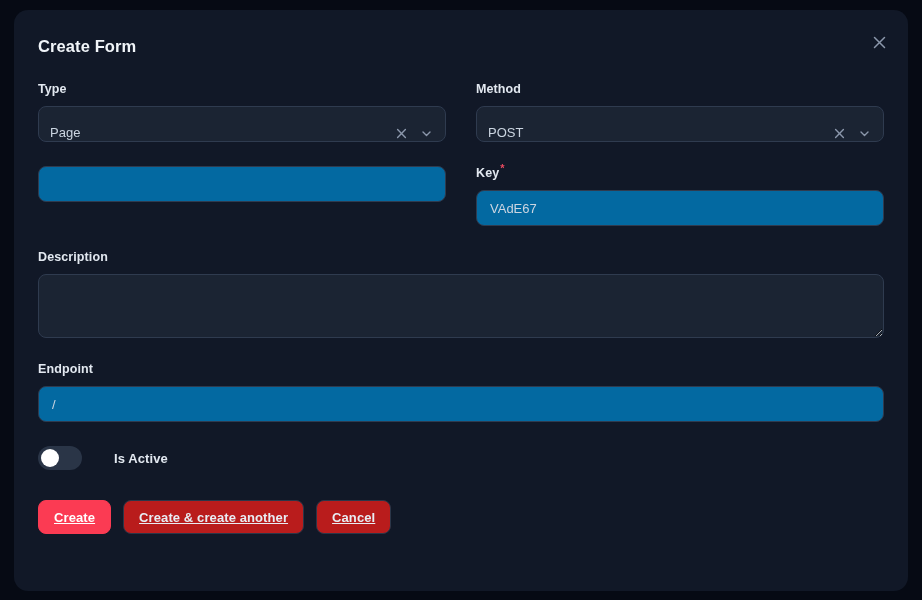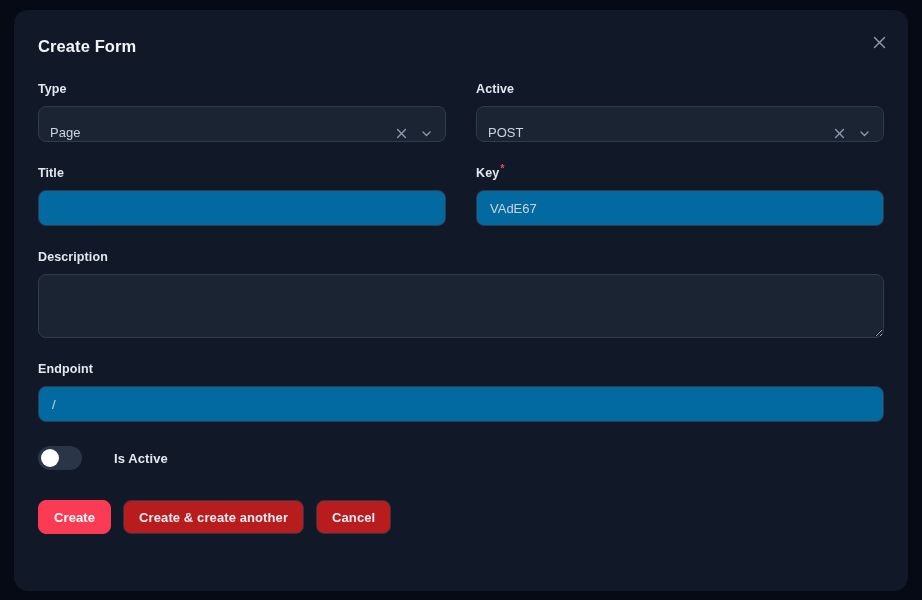--- a/index.html
+++ b/index.html
@@ -211,20 +211,21 @@
     font-size: 13px;
     font-weight: bold;
     font-family: "Liberation Sans", sans-serif;
     cursor: pointer;
     padding: 4px 15px;
     display: inline-flex;
     align-items: center;
     justify-content: center;
     letter-spacing: 0.1px;
     border: 1px solid transparent;
+    text-decoration: underline;
   }
   .btn-primary {
     background: #fb3b53;
     color: #ffffff;
     border-color: #fb3b53;
   }
   .btn-secondary {
     background: #b91c1c;
     color: #e8edf4;
     border-color: #2b3purple;
@@ -263,21 +264,21 @@
                 <svg width="13" height="13" viewBox="0 0 13 13" fill="none" aria-hidden="true">
                   <path d="M3 5 L6.5 8.5 L10 5" stroke="#8b97ab" stroke-width="1.4" stroke-linecap="round" stroke-linejoin="round"></path>
                 </svg>
               </button>
             </span>
           </div>
         </div>
       </div>
       <div class="col">
         <div class="field">
-          <label class="field-label">Active</label>
+          <label class="field-label">Method</label>
           <div class="control">
             <span class="control-value">POST</span>
             <span class="control-icons">
               <button class="icon-btn">
                 <svg width="13" height="13" viewBox="0 0 13 13" fill="none" aria-hidden="true">
                   <path d="M2.6 2.6 L10.4 10.4 M10.4 2.6 L2.6 10.4" stroke="#8b97ab" stroke-width="1.4" stroke-linecap="round"></path>
                 </svg>
               </button>
               <button class="icon-btn">
                 <svg width="13" height="13" viewBox="0 0 13 13" fill="none" aria-hidden="true">
@@ -286,21 +287,20 @@
               </button>
             </span>
           </div>
         </div>
       </div>
     </div>
 
     <div class="row">
       <div class="col">
         <div class="field">
-          <label class="field-label">Title</label>
           <input class="text-input" type="text" value="" style="">
         </div>
       </div>
       <div class="col">
         <div class="field">
           <label class="field-label"><span>Key</span><span class="req-star">*</span></label>
           <input class="text-input" type="text" value="VAdE67" style="">
         </div>
       </div>
     </div>

